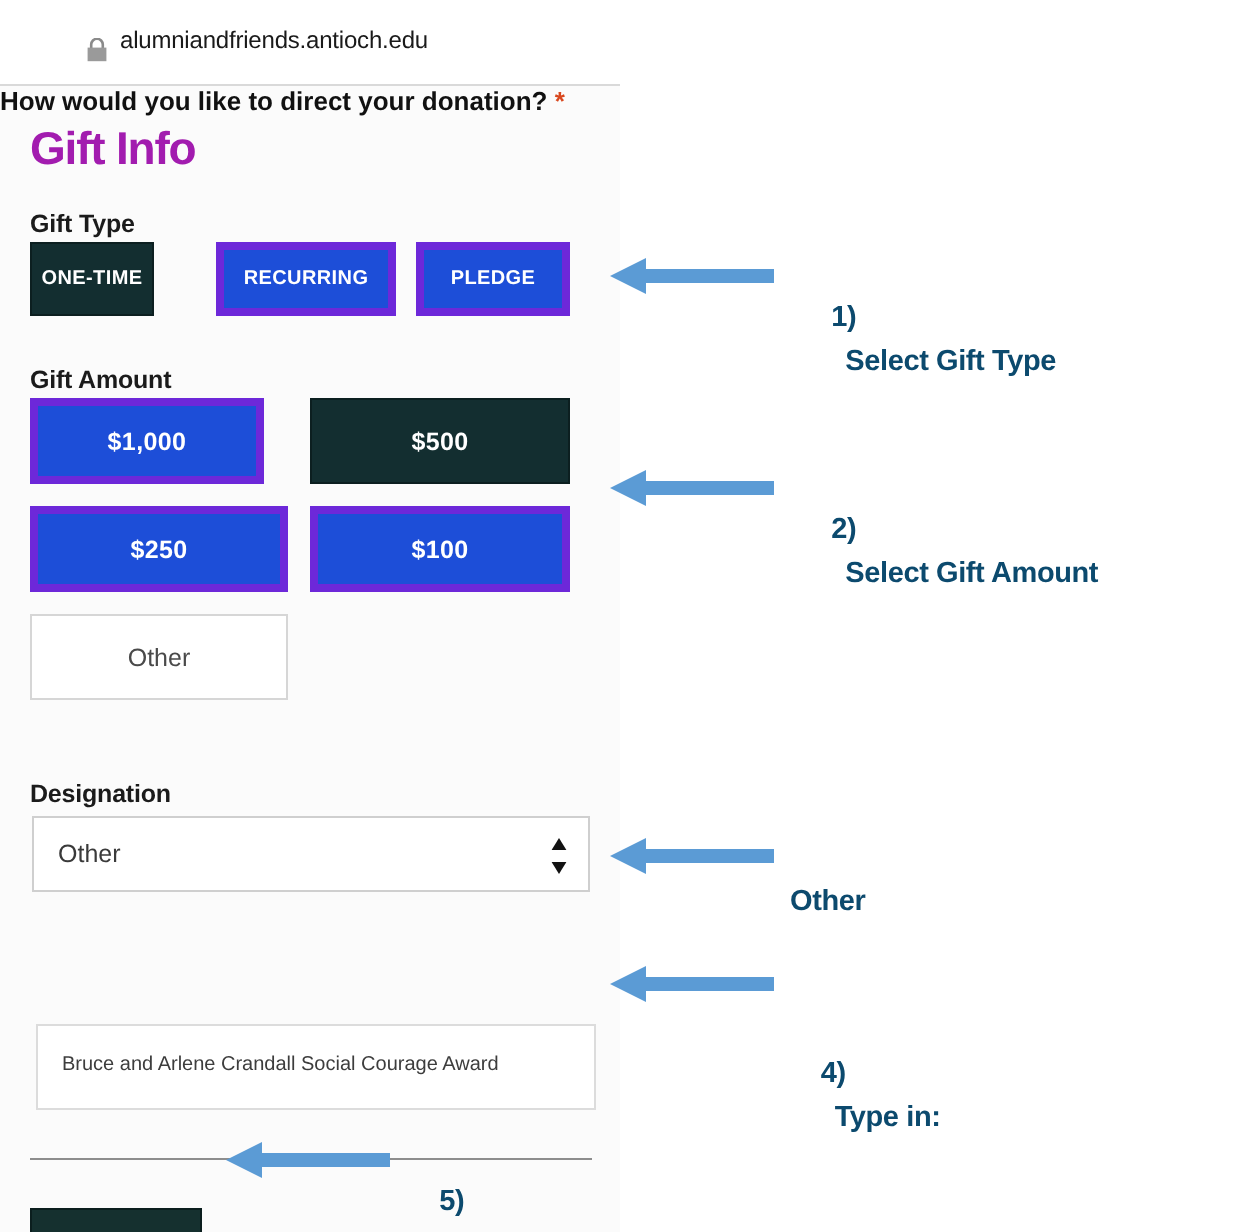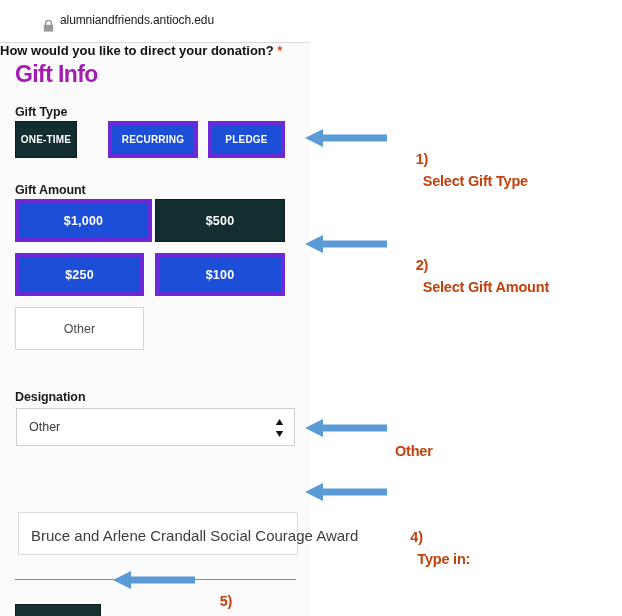--- a/index.html
+++ b/index.html
@@ -106,21 +106,21 @@
     font-size: 12.5px;
     letter-spacing: 0;
   }
 
   
   #gt-onetime   { left: 15px;  top: 78px;  width: 62px; height: 37px; }
   #gt-recurring { left: 108px; top: 78px;  width: 90px; height: 37px; }
   #gt-pledge    { left: 208px; top: 78px;  width: 77px; height: 37px; }
 
   
-  #ga-1000 { left: 15px;  top: 156px; width: 137px; height: 43px; font-size: 12.5px; }
+  #ga-1000 { left: 15px;  top: 156px; width: 117px; height: 43px; font-size: 12.5px; }
   #ga-500  { left: 155px; top: 156px; width: 130px; height: 43px; font-size: 12.5px; }
   #ga-250  { left: 15px;  top: 210px; width: 129px; height: 43px; font-size: 12.5px; }
   #ga-100  { left: 155px; top: 210px; width: 130px; height: 43px; font-size: 12.5px; }
   #ga-other{ left: 15px;  top: 264px; width: 129px; height: 43px; }
 
   
   #designation-select {
     position: absolute;
     left: 16px; top: 365px;
     width: 279px; height: 38px;
@@ -146,21 +146,21 @@
     position: absolute;
     left: 18px; top: 469px;
     width: 280px; height: 43px;
     box-sizing: border-box;
     background: #ffffff;
     border: 1px solid #dcdcdc;
   }
   #direct-input-value {
     position: absolute;
     left: 12px; top: 14px;
-    font-size: 15px;
+    font-size: 10px;
     color: #3d3d3d;
     white-space: nowrap;
   }
 
   
   #divider {
     position: absolute;
     left: 15px; top: 536px;
     width: 281px; height: 0;
     border-top: 1px solid #8d8d8d;
@@ -185,21 +185,21 @@
   
   .arrow {
     position: absolute;
     height: 22px;
   }
   .arrow svg { display: block; }
   .anno-text {
     position: absolute;
     font-size: 14.5px;
     font-weight: 700;
-    color: #c2410c;
+    color: #0c4a6e;
     line-height: 22px;
     letter-spacing: -0.2px;
     white-space: pre;
   }
 </style>
 </head>
 <body>
 
 <div id="urlbar">
   <span id="lock-icon">

